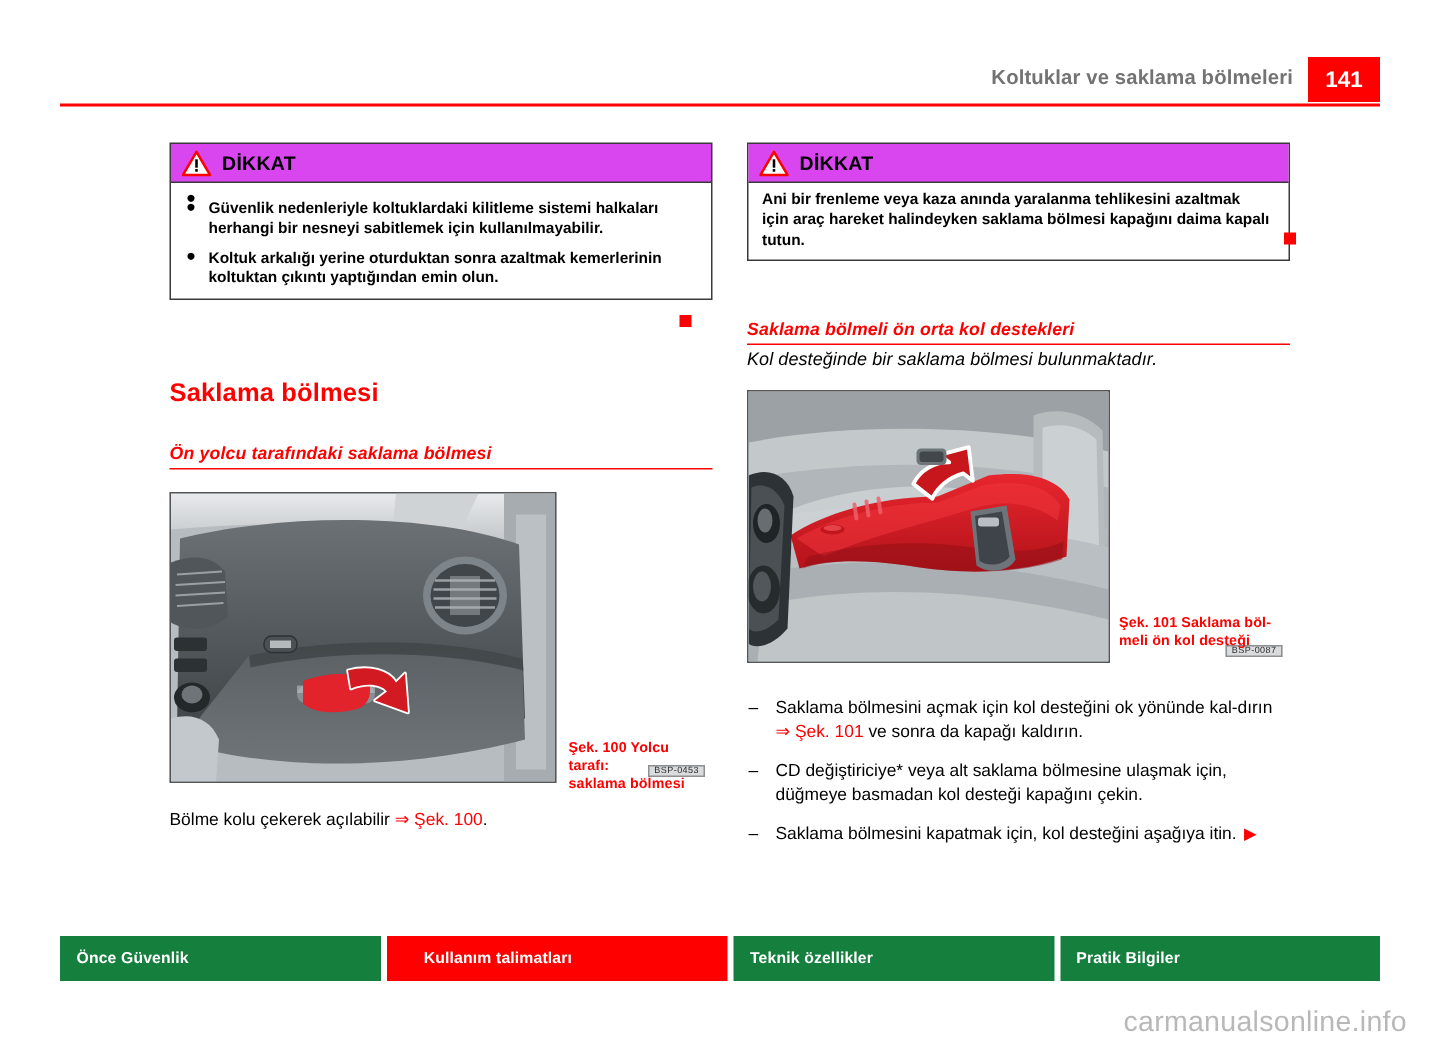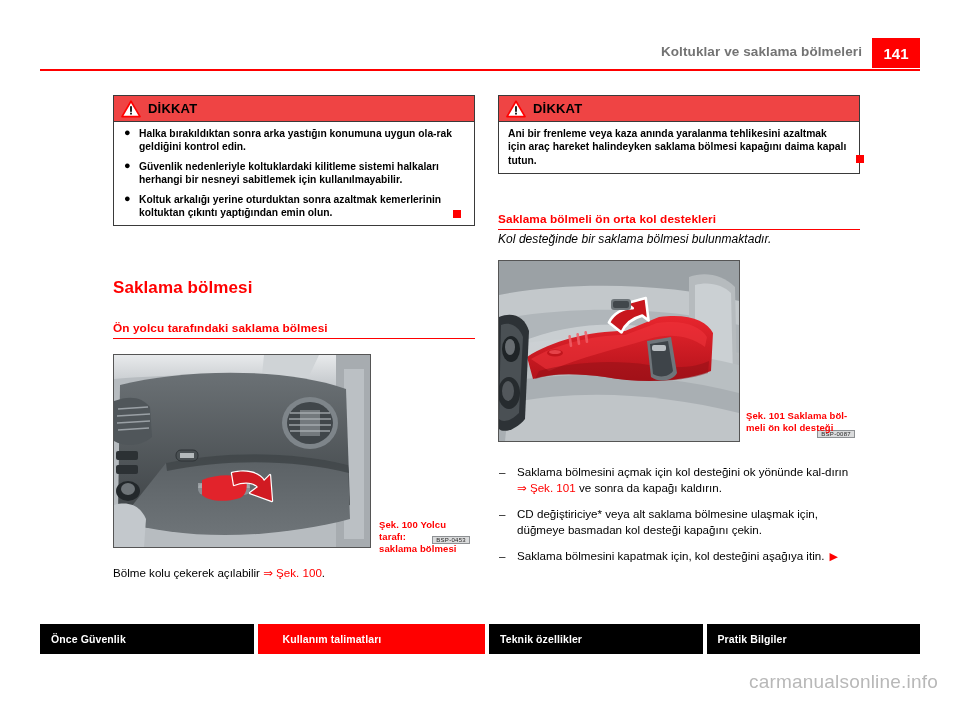--- a/index.html
+++ b/index.html
@@ -72,21 +72,21 @@
   }
 
   
   .warn-box {
     border: 1px solid #3a3a3a;
     background: #ffffff;
     position: relative;
     margin-bottom: 4px;
   }
   .warn-head {
-    background: #ef4444;
+    background: #d946ef;
     border-bottom: 1px solid #3a3a3a;
     height: 25px;
     display: flex;
     align-items: center;
     padding-left: 7px;
   }
   .warn-tri {
     width: 20px;
     height: 18px;
     margin-right: 7px;
@@ -133,20 +133,21 @@
     letter-spacing: .1px;
   }
   h2.h-sub {
     color: #ff0000;
     font-size: 11.8px;
     font-weight: bold;
     margin: 0;
     padding-bottom: 3px;
     border-bottom: 1.6px solid #ff0000;
     letter-spacing: .1px;
+    font-style: italic;
   }
 
   .intro-italic {
     font-size: 12px;
     font-style: italic;
     margin: 0;
     letter-spacing: .05px;
   }
 
   
@@ -207,21 +208,21 @@
   .footer-nav {
     position: absolute;
     left: 40px;
     top: 624px;
     width: 880px;
     height: 30px;
     display: flex;
   }
   .foot-tab {
     flex: 1;
-    background: #000000;
+    background: #15803d;
     color: #ffffff;
     font-size: 10.5px;
     font-weight: bold;
     display: flex;
     align-items: center;
     padding-left: 11px;
     margin-right: 4px;
     letter-spacing: .1px;
   }
   .foot-tab:last-child { margin-right: 0; }
@@ -252,21 +253,20 @@
       <svg class="warn-tri" viewBox="0 0 20 18">
         <path d="M10 1.2 L19 16.6 L1 16.6 Z" fill="#ffffff" stroke="#ff0000" stroke-width="1.7" stroke-linejoin="round"></path>
         <rect x="9.15" y="6.2" width="1.7" height="5.6" fill="#000"></rect>
         <rect x="9.15" y="12.7" width="1.7" height="1.8" fill="#000"></rect>
       </svg>
       <span class="warn-title">DİKKAT</span>
     </div>
     <div class="warn-body">
       <div class="warn-item">
         <span class="bullet">●</span>
-        <span>Halka bırakıldıktan sonra arka yastığın konumuna uygun ola-rak geldiğini kontrol edin.</span>
       </div>
       <div class="warn-item">
         <span class="bullet">●</span>
         <span>Güvenlik nedenleriyle koltuklardaki kilitleme sistemi halkaları herhangi bir nesneyi sabitlemek için kullanılmayabilir.</span>
       </div>
       <div class="warn-item">
         <span class="bullet">●</span>
         <span>Koltuk arkalığı yerine oturduktan sonra azaltmak kemerlerinin koltuktan çıkıntı yaptığından emin olun.</span>
       </div>
     </div>

